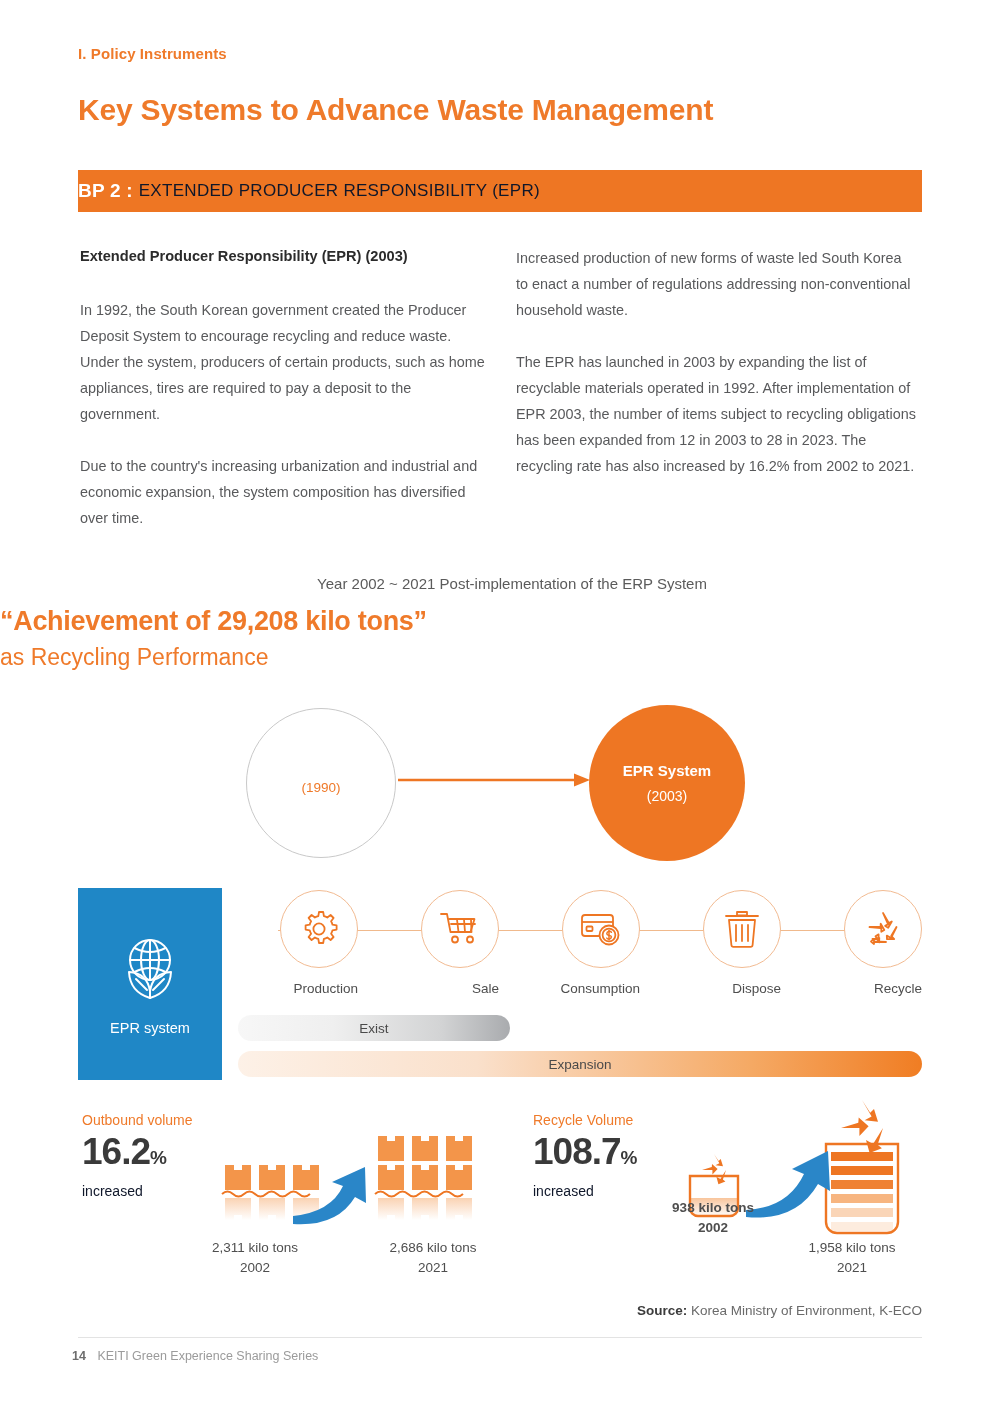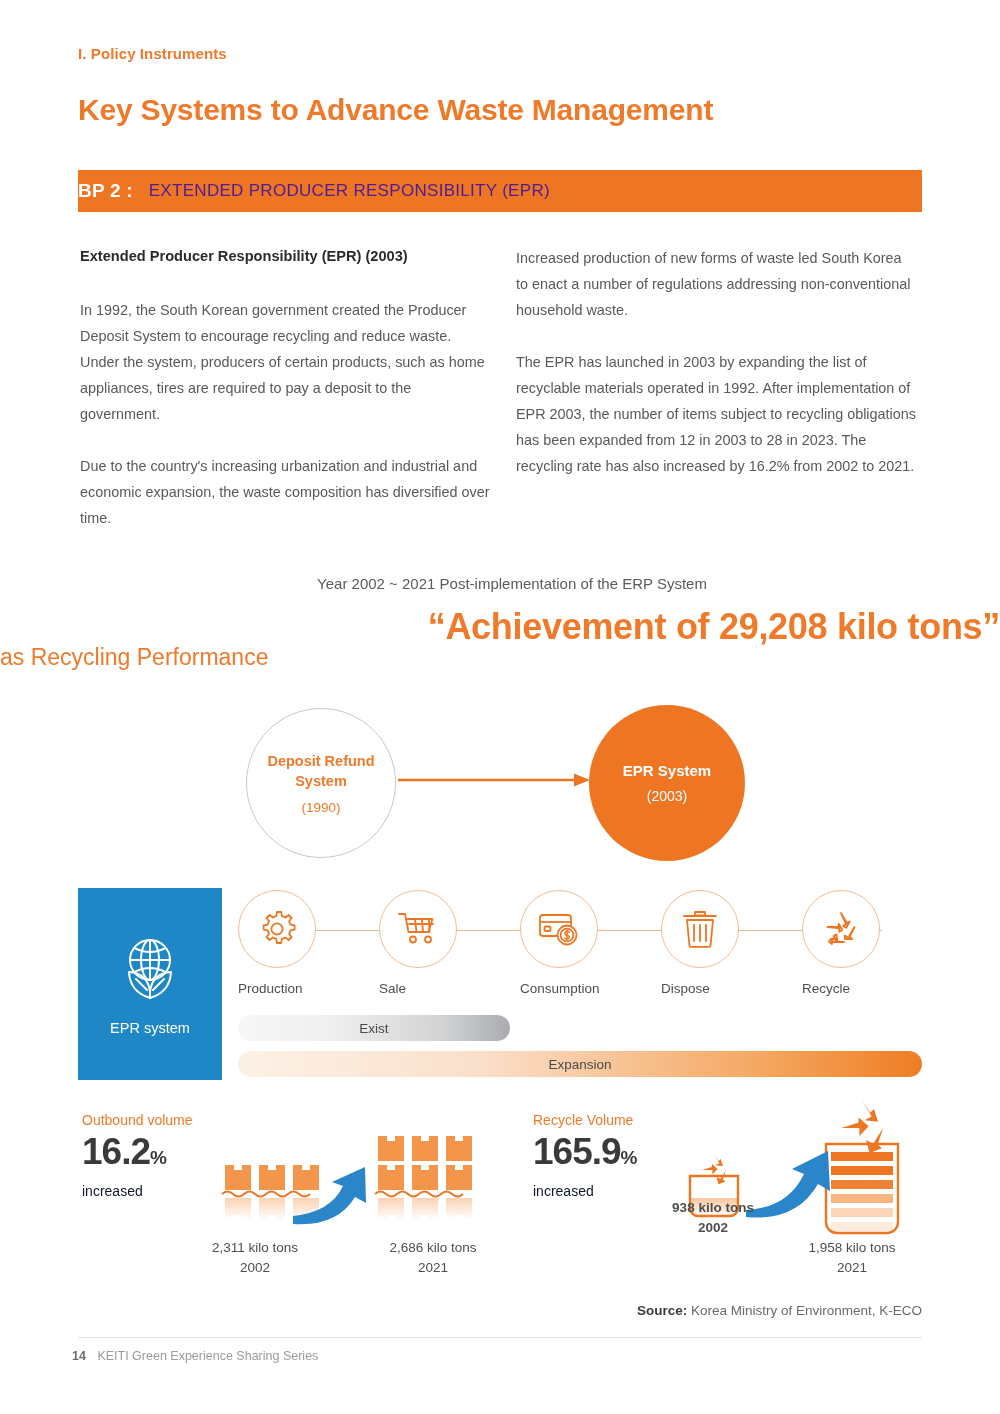--- a/index.html
+++ b/index.html
@@ -24,43 +24,43 @@
   .bp-bar {
     position: absolute; left: 78px; top: 170px;
     width: 844px; height: 42px;
     background: #ee7623;
     display: flex; align-items: center;
   }
   .bp-bar .bp-num {
     color: #ffffff; font-size: 19px; font-weight: 700; letter-spacing: .2px;
   }
   .bp-bar .bp-label {
-    color: #4c1d95; font-size: 17px; font-weight: 400; letter-spacing: .3px;
-    margin-left: 16px;
+    color: #0f172a; font-size: 17px; font-weight: 400; letter-spacing: .3px;
+    margin-left: 6px;
   }
 
   
   .col { position: absolute; font-size: 14.4px; line-height: 26px; color: #58595b; }
   .col-left  { left: 80px;  top: 245px; width: 410px; }
   .col-right { left: 516px; top: 245px; width: 400px; }
   .col h3 {
     font-size: 14.6px; font-weight: 700; color: #2b2b2b;
     line-height: 22px; margin-bottom: 30px;
   }
   .col p { margin-bottom: 26px; }
   .col p:last-child { margin-bottom: 0; }
 
   
   .ig-year {
     position: absolute; left: 0; right: 0; top: 575px;
     text-align: center; font-size: 15px; color: #5b5b5b; padding-left: 24px;
   }
   .ig-main {
     position: absolute; left: 0; right: 0; top: 606px;
-    text-align: right; font-size: 36px; font-weight: 700; color: #ef7a2a;
+    text-align: left; font-size: 27px; font-weight: 700; color: #ef7a2a;
     letter-spacing: -.3px;
   }
   .ig-sub {
     position: absolute; left: 0; right: 0; top: 644px;
     font-size: 23px; font-weight: 400; color: #ef7a2a;
   }
 
   
   .circle-drs {
     position: absolute; left: 246px; top: 708px;
@@ -97,21 +97,21 @@
   }
   .epr-box .epr-label { color: #fff; font-size: 14.5px; margin-top: 16px; }
 
   
   .chain { position: absolute; left: 238px; top: 890px; width: 684px; height: 120px; }
   .chain-line {
     position: absolute; top: 40px; left: 40px; right: 40px;
     height: 1px; background: #f0b98c;
   }
   .chain-items { position: absolute; inset: 0; display: flex; justify-content: space-between; }
-  .chain-item { width: 120px; display: flex; flex-direction: column; align-items: flex-start; }
+  .chain-item { width: 120px; display: flex; flex-direction: column; align-items: flex-end; }
   .chain-circle {
     width: 78px; height: 78px; border-radius: 50%;
     border: 1px solid #f2bb92; background: #fff;
     display: flex; align-items: center; justify-content: center;
     position: relative; z-index: 2;
   }
   .chain-label { margin-top: 13px; font-size: 13.5px; color: #4e4e4e; }
 
   
   .bar {
@@ -169,34 +169,33 @@
   <h1 class="page-title">Key Systems to Advance Waste Management</h1>
 
   <div class="bp-bar">
     <span class="bp-num">BP 2 :</span>
     <span class="bp-label">EXTENDED PRODUCER RESPONSIBILITY (EPR)</span>
   </div>
 
   <div class="col col-left">
     <h3>Extended Producer Responsibility (EPR) (2003)</h3>
     <p>In 1992, the South Korean government created the Producer Deposit System to encourage recycling and reduce waste. Under the system, producers of certain products, such as home appliances, tires are required to pay a deposit to the government.</p>
-    <p>Due to the country's increasing urbanization and industrial and economic expansion, the waste composition has diversified over time.</p>
+    <p>Due to the country's increasing urbanization and industrial and economic expansion, the system composition has diversified over time.</p>
   </div>
 
   <div class="col col-right">
     <p>Increased production of new forms of waste led South Korea to enact a number of regulations addressing non-conventional household waste.</p>
     <p>The EPR has launched in 2003 by expanding the list of recyclable materials operated in 1992. After implementation of EPR 2003, the number of items subject to recycling obligations has been expanded from 12 in 2003 to 28 in 2023. The recycling rate has also increased by 16.2% from 2002 to 2021.</p>
   </div>
 
   <div class="ig-year">Year 2002 ~ 2021  Post-implementation of the ERP System</div>
   <div class="ig-main">“Achievement of 29,208 kilo tons”</div>
   <div class="ig-sub">as Recycling Performance</div>
 
   <div class="circle-drs">
-    <div class="c-title">Deposit Refund System</div>
     <div class="c-year">(1990)</div>
   </div>
 
   <svg class="arrow-line" viewBox="0 0 192 16">
     <line x1="0" y1="8" x2="176" y2="8" stroke="#ee7623" stroke-width="2.4"></line>
     <polygon points="176,1.5 192,8 176,14.5" fill="#ee7623"></polygon>
   </svg>
 
   <div class="circle-epr">
     <div class="c-title">EPR System</div>
@@ -365,21 +364,21 @@
     <div>2002</div>
   </div>
   <div class="cap-block" style="left:368px; top:1238px; width:130px;">
     <div>2,686 kilo tons</div>
     <div>2021</div>
   </div>
 
   <div class="stat-head stat-right">
     <div class="stat-cap">Recycle Volume</div>
     <div class="stat-num">
-      <span>165.9</span><span class="pct">%</span>
+      <span>108.7</span><span class="pct">%</span>
     </div>
     <div class="stat-inc">increased</div>
   </div>
 
   <svg class="svg-abs" style="left:678px; top:1098px;" width="235" height="148" viewBox="0 0 235 148">
     <defs>
       <linearGradient id="binfade" x1="0" y1="0" x2="0" y2="1">
         <stop offset="0%" stop-color="#f3954a" stop-opacity="0.55"></stop>
         <stop offset="100%" stop-color="#f3954a" stop-opacity="0.05"></stop>
       </linearGradient>

